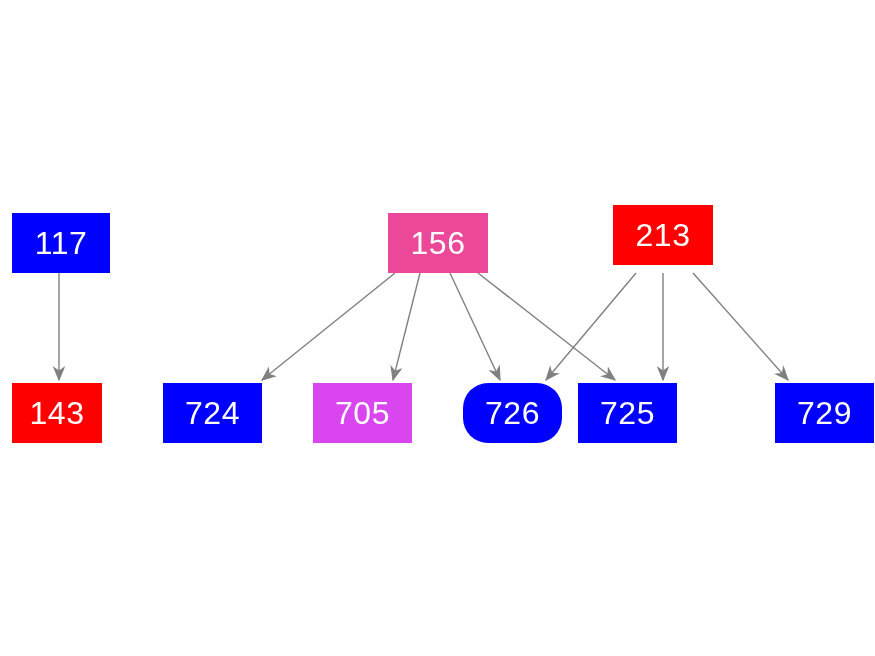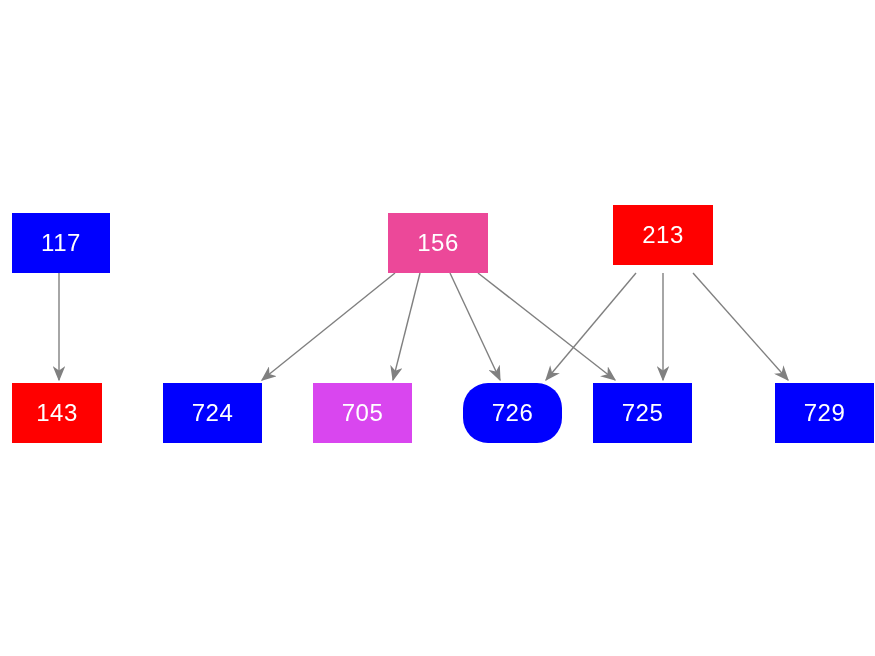--- a/index.html
+++ b/index.html
@@ -22,21 +22,21 @@
     width: 875px;
     height: 656px;
   }
   .node {
     position: absolute;
     box-sizing: border-box;
     display: flex;
     align-items: center;
     justify-content: center;
     color: #ffffff;
-    font-size: 24px;
+    font-size: 32px;
     line-height: 1;
     letter-spacing: 0.5px;
     user-select: none;
   }
   .node-label {
     display: block;
     pointer-events: none;
   }
 </style>
 </head>
@@ -77,21 +77,21 @@
       </div>
       <div class="node" style="left: 163px; top: 383px; width: 99px; height: 60px; background: rgb(0, 0, 255); color: rgb(255, 255, 255);">
         <span class="node-label">724</span>
       </div>
       <div class="node" style="left: 313px; top: 383px; width: 99px; height: 60px; background: #d946ef; color: rgb(255, 255, 255);">
         <span class="node-label">705</span>
       </div>
       <div class="node" style="left: 463px; top: 383px; width: 99px; height: 60px; background: rgb(0, 0, 255); color: rgb(255, 255, 255); border-radius: 25px;">
         <span class="node-label">726</span>
       </div>
-      <div class="node" style="left: 593px; top: 383px; width: 99px; height: 60px; background: rgb(0, 0, 255); color: rgb(255, 255, 255);">
+      <div class="node" style="left: 578px; top: 383px; width: 99px; height: 60px; background: rgb(0, 0, 255); color: rgb(255, 255, 255);">
         <span class="node-label">725</span>
       </div>
       <div class="node" style="left: 763px; top: 383px; width: 99px; height: 60px; background: rgb(0, 0, 255); color: rgb(255, 255, 255); margin-left: 12px;">
         <span class="node-label">729</span>
       </div>
     </div>
 
 </div>
 
 </body></html>

